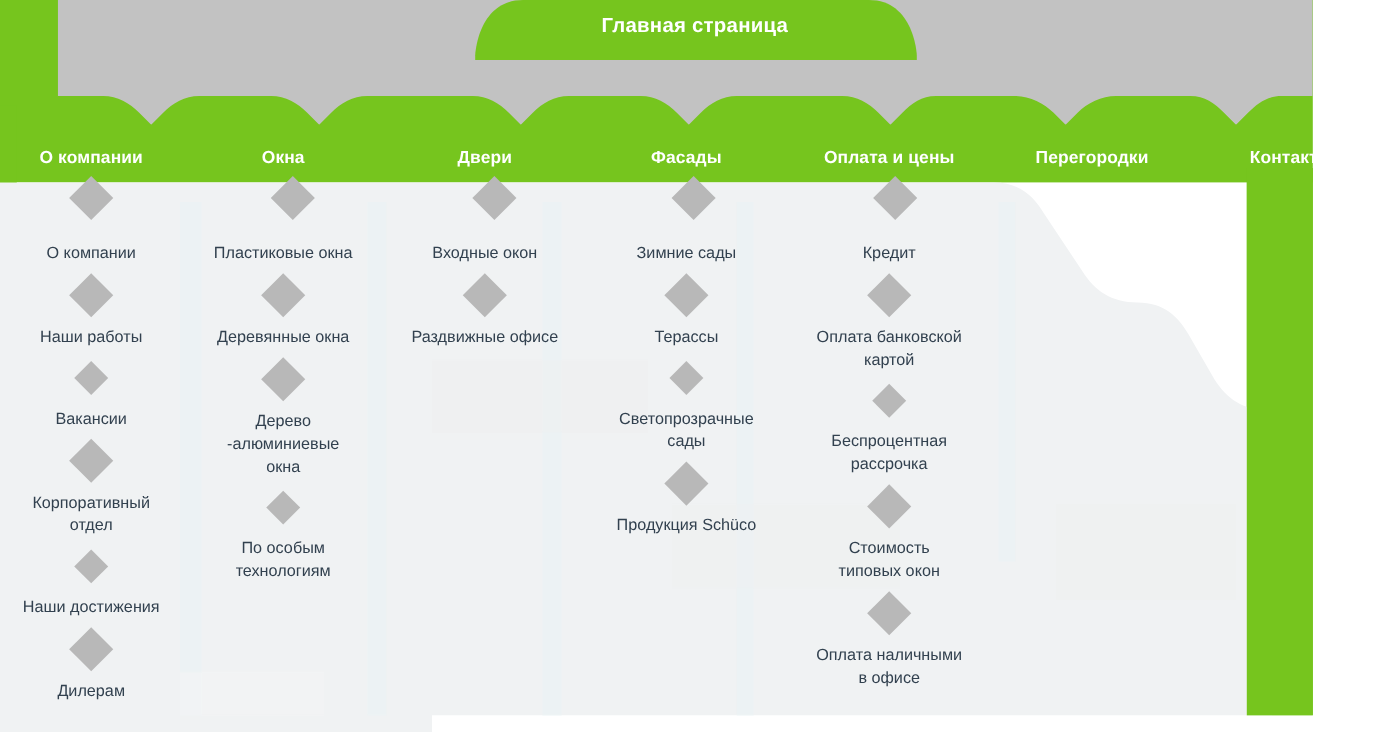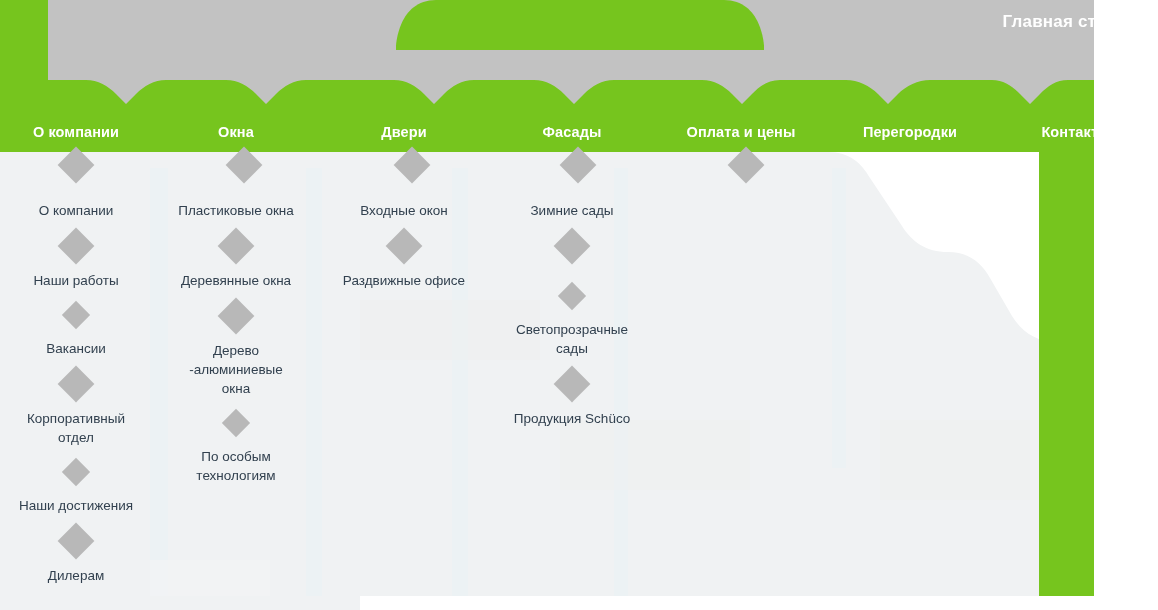--- a/index.html
+++ b/index.html
@@ -29,21 +29,21 @@
     width: 1158px;
     height: 610px;
   }
 
   
   .home-tab-label {
     position: absolute;
     left: 0;
     top: 12px;
     width: 1158px;
-    text-align: right;
+    text-align: center;
     color: #ffffff;
     font-size: 17px;
     font-weight: bold;
     letter-spacing: 0.2px;
     white-space: nowrap;
   }
   .home-tab-hit {
     position: absolute;
     left: 396px;
     top: 0;
@@ -348,23 +348,39 @@
 
     <div class="col col-2">
       <div class="sub-item first">Входные окон</div>
       <div class="sep"></div>
       <div class="sub-item">Раздвижные офисе</div>
     </div>
 
     <div class="col col-3">
       <div class="sub-item first">Зимние сады</div>
       <div class="sep"></div>
+      <div class="sub-item">Терассы</div>
       <div class="sep small"></div>
       <div class="sub-item">Светопрозрачные
 сады</div>
       <div class="sep"></div>
       <div class="sub-item">Продукция Schüco</div>
     </div>
 
+    <div class="col col-4">
+      <div class="sub-item first">Кредит</div>
+      <div class="sep"></div>
+      <div class="sub-item">Оплата банковской
+картой</div>
+      <div class="sep small"></div>
+      <div class="sub-item">Беспроцентная
+рассрочка</div>
+      <div class="sep"></div>
+      <div class="sub-item">Стоимость
+типовых окон</div>
+      <div class="sep"></div>
+      <div class="sub-item">Оплата наличными
+в офисе</div>
+    </div>
 
   </div>
 
 </div>
 
 </body></html>

